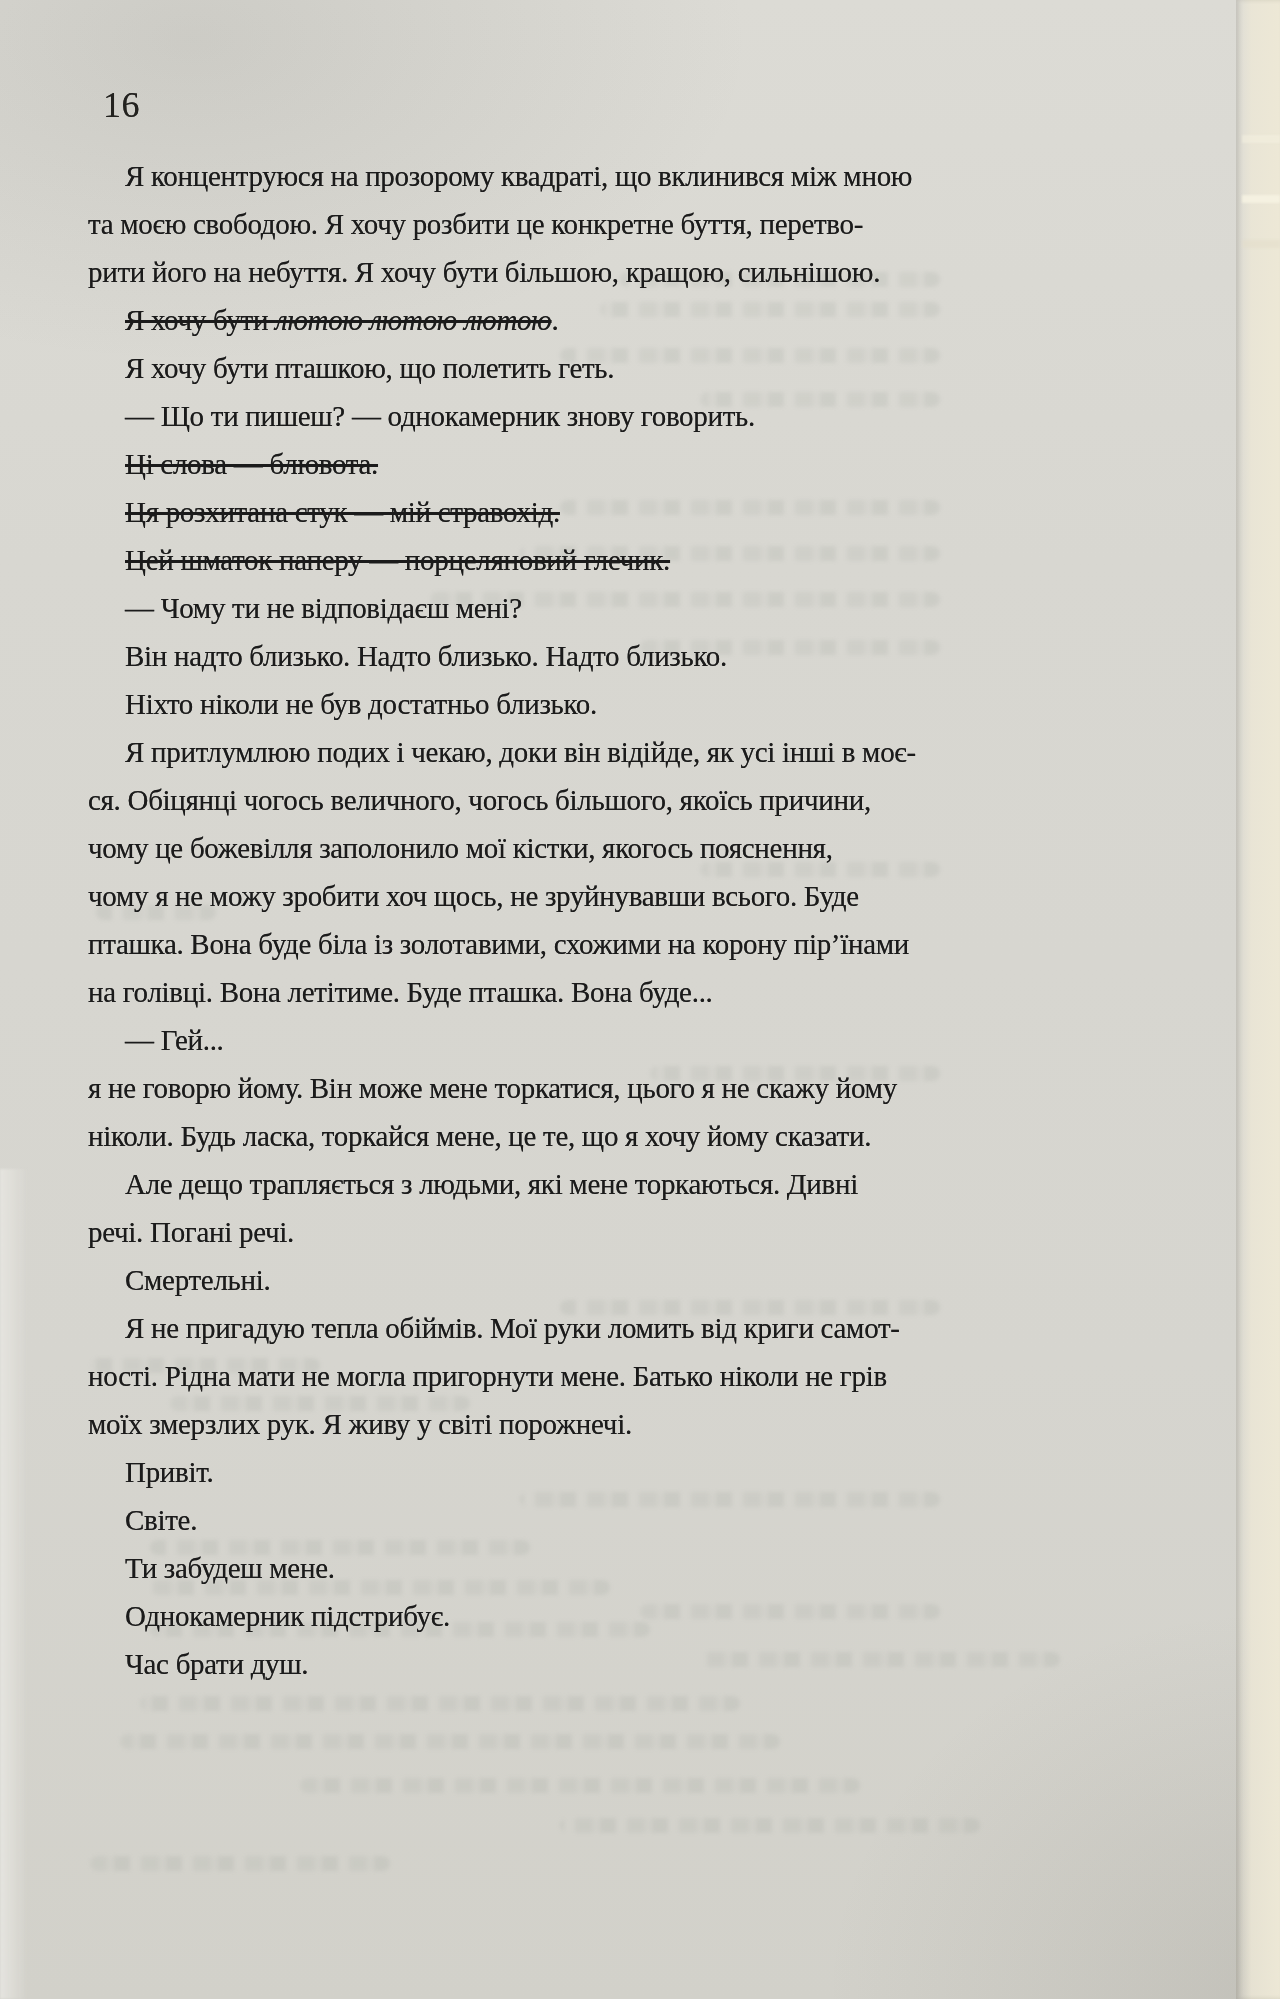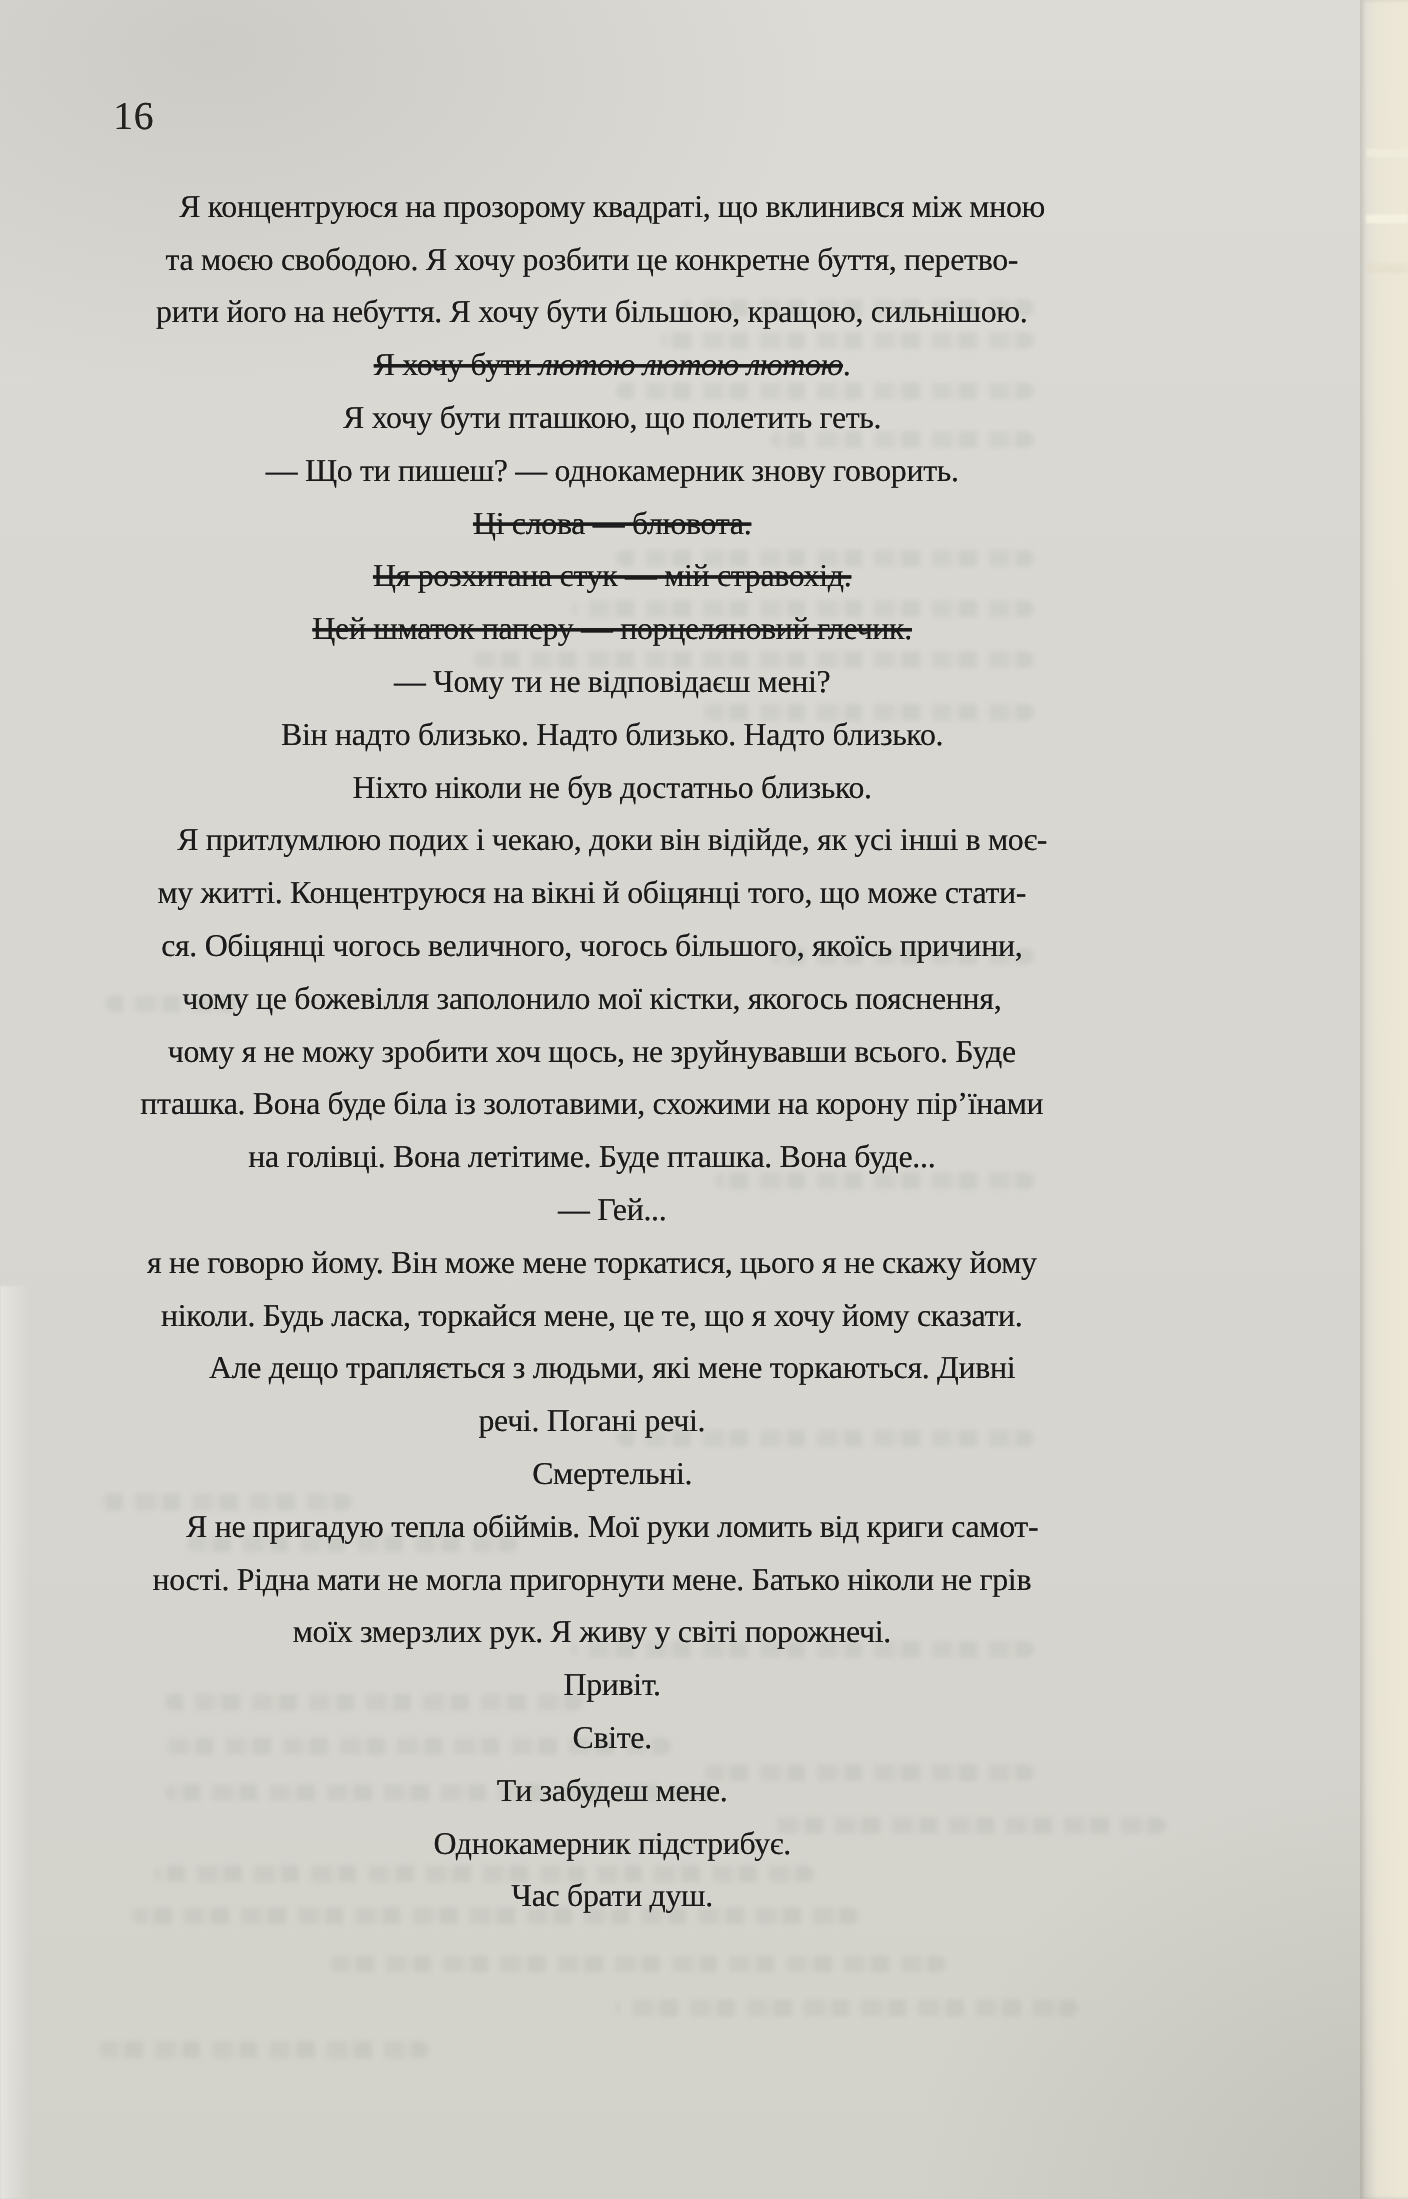--- a/index.html
+++ b/index.html
@@ -31,21 +31,21 @@
     position:absolute;left:0;bottom:0;width:28px;height:830px;
     background:linear-gradient(90deg,#e5e4df 0%, rgba(229,228,223,0) 100%);
     filter:blur(1px);
   }
   .page-number{
     position:absolute;left:103px;top:84px;
     font-size:36px;color:#23221f;letter-spacing:.5px;
     text-shadow:0 0 .5px rgba(20,20,20,.7);
   }
   .text-block{
-    position:absolute;left:88px;top:164px;width:900px;text-align:center;
+    position:absolute;left:88px;top:152px;width:900px;
   }
   .line{
     height:48px;line-height:48px;white-space:nowrap;
     font-size:29px;letter-spacing:-.3px;color:#1b1b1b;
     text-shadow:0 0 .5px rgba(25,25,25,.75);
   }
   .line.ind{padding-left:37px;}
   .seg.i{font-style:italic;}
   .seg.s{text-decoration:line-through;text-decoration-thickness:2.6px;}
   
@@ -97,21 +97,20 @@
       <div class="line ind"><span class="seg s">Я хочу бути </span><span class="seg i s">лютою лютою лютою</span><span class="seg">.</span></div>
       <div class="line ind"><span class="seg">Я хочу бути пташкою, що полетить геть.</span></div>
       <div class="line ind"><span class="seg">— Що ти пишеш? — однокамерник знову говорить.</span></div>
       <div class="line ind"><span class="seg s">Ці слова — блювота.</span></div>
       <div class="line ind"><span class="seg s">Ця розхитана стук — мій стравохід.</span></div>
       <div class="line ind"><span class="seg s">Цей шматок паперу — порцеляновий глечик.</span></div>
       <div class="line ind"><span class="seg">— Чому ти не відповідаєш мені?</span></div>
       <div class="line ind"><span class="seg">Він надто близько. Надто близько. Надто близько.</span></div>
       <div class="line ind"><span class="seg">Ніхто ніколи не був достатньо близько.</span></div>
       <div class="line ind"><span class="seg">Я притлумлюю подих і чекаю, доки він відійде, як усі інші в моє-</span></div>
-      <div class="line"><span class="seg">му житті. Концентруюся на вікні й обіцянці того, що може стати-</span></div>
       <div class="line"><span class="seg">ся. Обіцянці чогось величного, чогось більшого, якоїсь причини,</span></div>
       <div class="line"><span class="seg">чому це божевілля заполонило мої кістки, якогось пояснення,</span></div>
       <div class="line"><span class="seg">чому я не можу зробити хоч щось, не зруйнувавши всього. Буде</span></div>
       <div class="line"><span class="seg">пташка. Вона буде біла із золотавими, схожими на корону пір’їнами</span></div>
       <div class="line"><span class="seg">на голівці. Вона летітиме. Буде пташка. Вона буде...</span></div>
       <div class="line ind"><span class="seg">— Гей...</span></div>
       <div class="line"><span class="seg">я не говорю йому. Він може мене торкатися, цього я не скажу йому</span></div>
       <div class="line"><span class="seg">ніколи. Будь ласка, торкайся мене, це те, що я хочу йому сказати.</span></div>
       <div class="line ind"><span class="seg">Але дещо трапляється з людьми, які мене торкаються. Дивні</span></div>
       <div class="line"><span class="seg">речі. Погані речі.</span></div>

